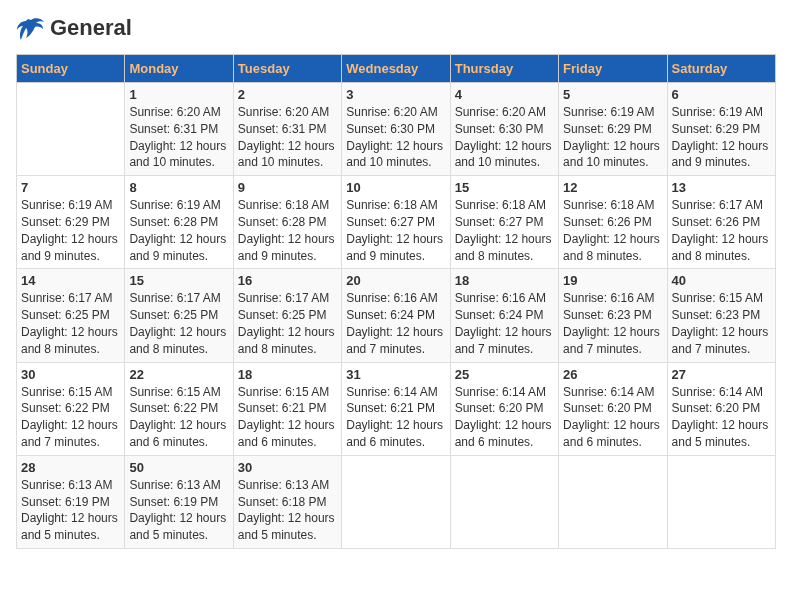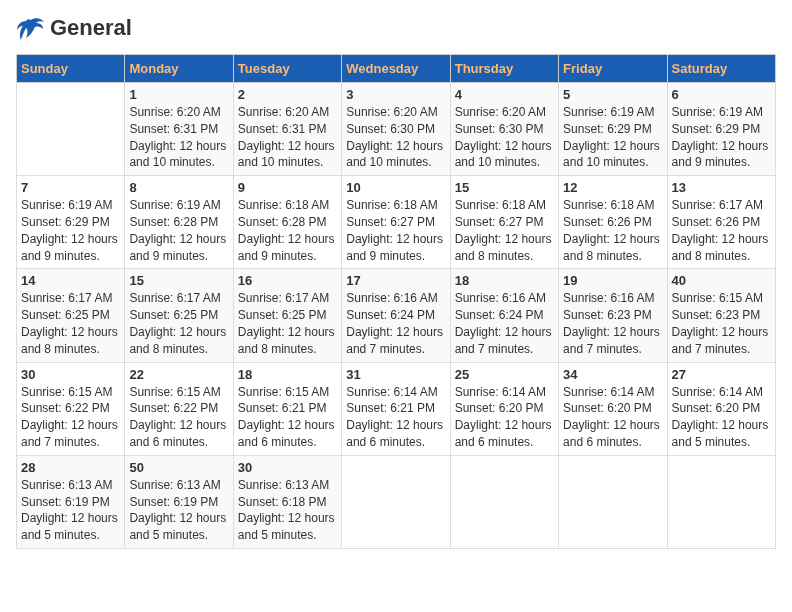--- a/index.html
+++ b/index.html
@@ -232,21 +232,21 @@
 and 8 minutes.</div>
         </td>
         <td>
           <span class="day-num">16</span>
           <div class="day-info" style="white-space: pre-line;">Sunrise: 6:17 AM
 Sunset: 6:25 PM
 Daylight: 12 hours
 and 8 minutes.</div>
         </td>
         <td>
-          <span class="day-num">17</span>
+          <span class="day-num">20</span>
           <div class="day-info" style="white-space: pre-line;">Sunrise: 6:16 AM
 Sunset: 6:24 PM
 Daylight: 12 hours
 and 7 minutes.</div>
         </td>
         <td>
           <span class="day-num">18</span>
           <div class="day-info" style="white-space: pre-line;">Sunrise: 6:16 AM
 Sunset: 6:24 PM
 Daylight: 12 hours
@@ -297,21 +297,21 @@
 and 6 minutes.</div>
         </td>
         <td>
           <span class="day-num">25</span>
           <div class="day-info" style="white-space: pre-line;">Sunrise: 6:14 AM
 Sunset: 6:20 PM
 Daylight: 12 hours
 and 6 minutes.</div>
         </td>
         <td>
-          <span class="day-num">34</span>
+          <span class="day-num">26</span>
           <div class="day-info" style="white-space: pre-line;">Sunrise: 6:14 AM
 Sunset: 6:20 PM
 Daylight: 12 hours
 and 6 minutes.</div>
         </td>
         <td>
           <span class="day-num">27</span>
           <div class="day-info" style="white-space: pre-line;">Sunrise: 6:14 AM
 Sunset: 6:20 PM
 Daylight: 12 hours

